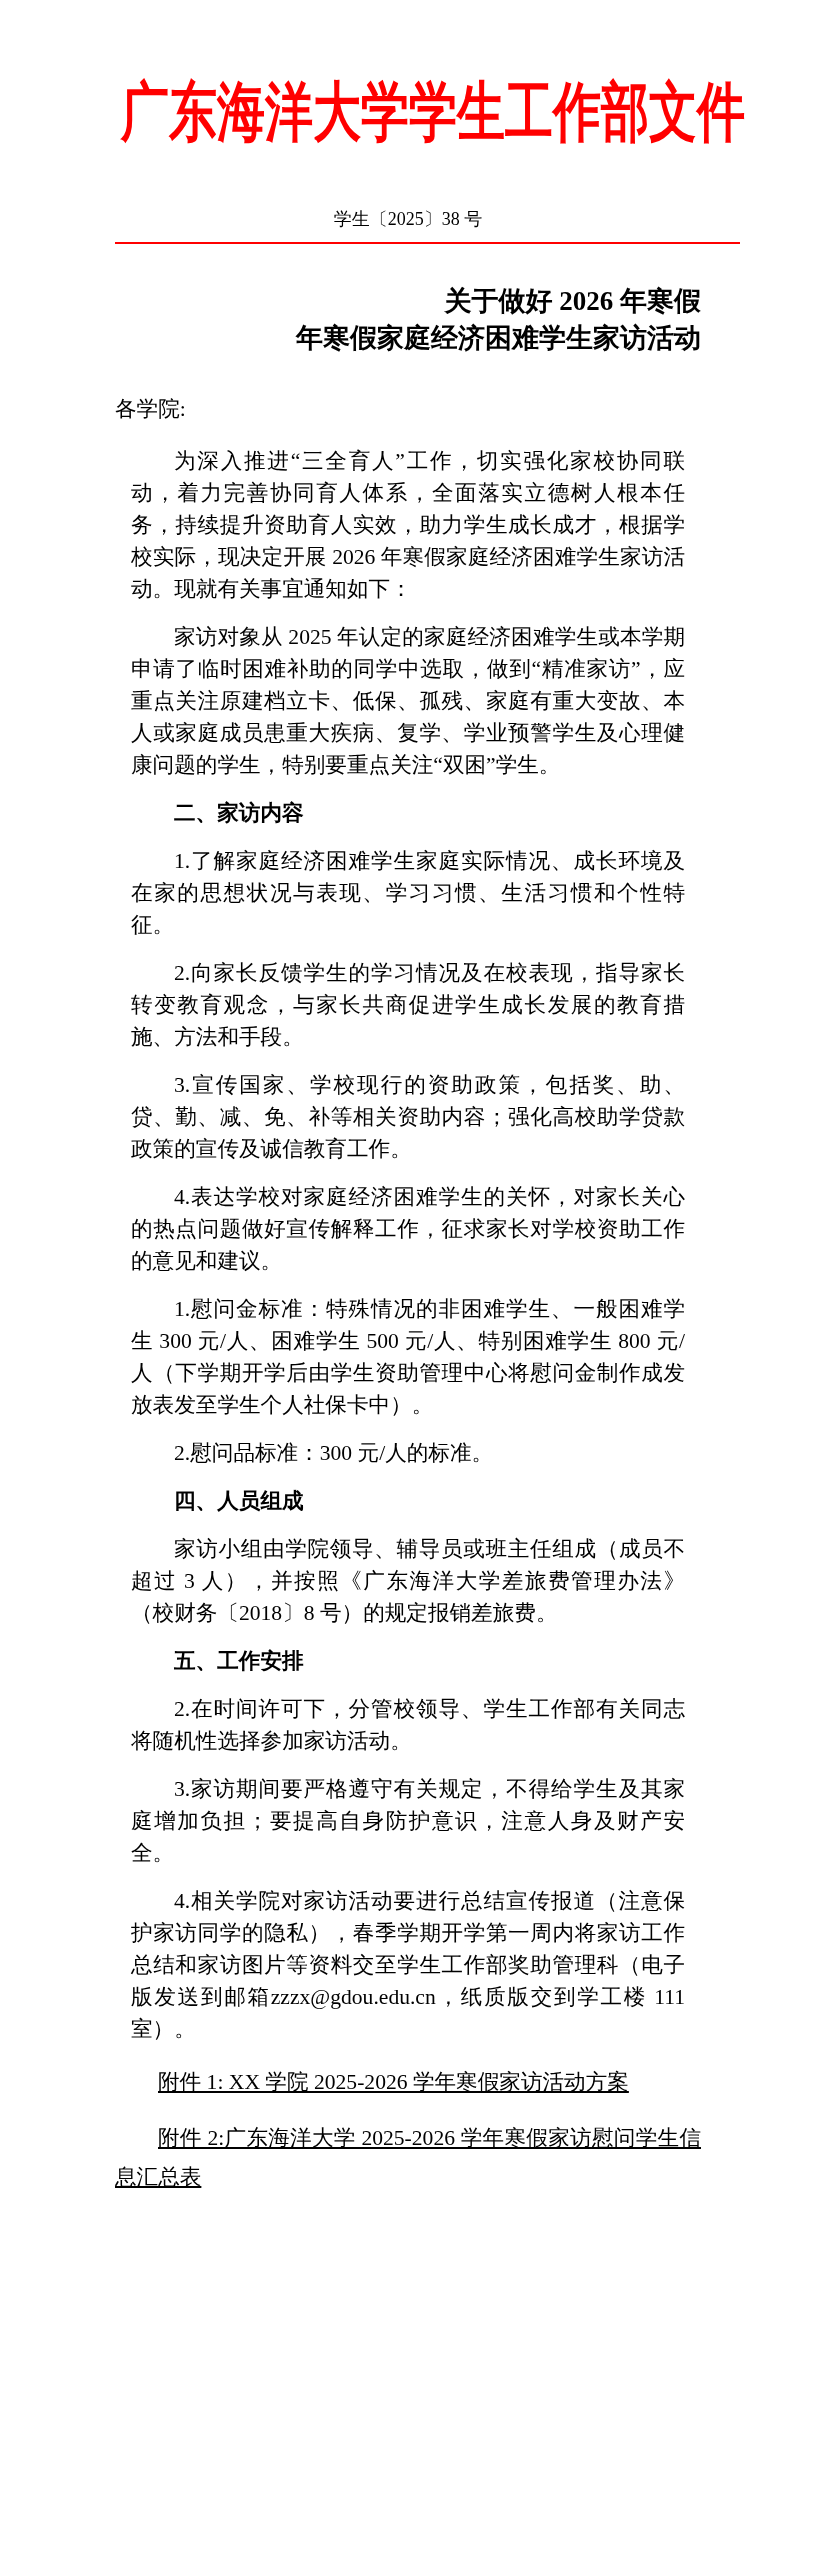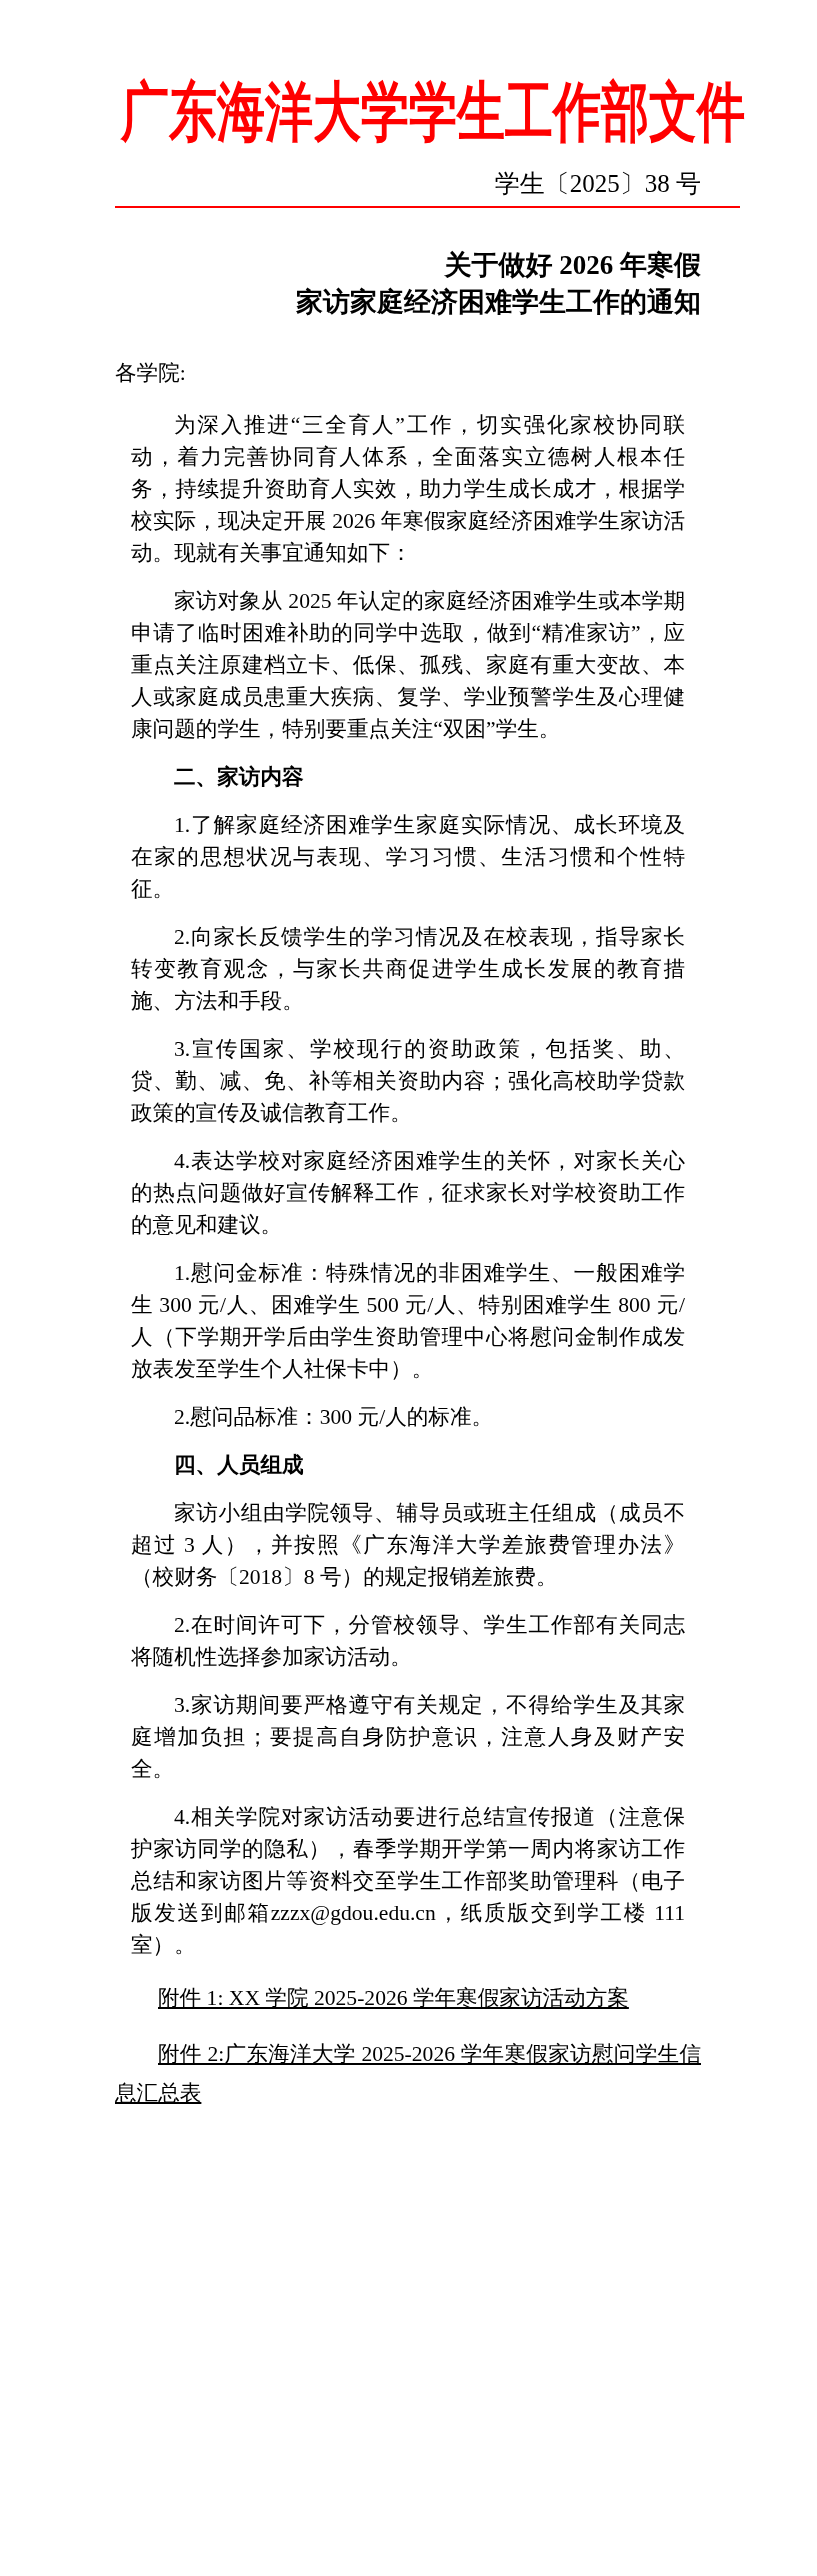--- a/index.html
+++ b/index.html
@@ -24,23 +24,23 @@
     font-weight: bold;
     color: #ff0000;
     text-align: center;
     line-height: 1.1;
     white-space: nowrap;
     transform: scale(0.98, 1.32);
     transform-origin: 50% 0;
     letter-spacing: 0px;
   }
   .doc-number {
-    margin-top: 40px;
-    text-align: right;
-    font-size: 25px;
+    margin-top: 76px;
+    text-align: center;
+    font-size: 18px;
     line-height: 25px;
   }
   .red-rule {
     height: 0;
     border: none;
     border-top: 2.6px solid #ff0000;
     margin: 10.3px -39px 0 0;
   }
   
   .doc-title {
@@ -81,37 +81,38 @@
 <div class="page">
 
   <div>
     <h1 class="org-title">广东海洋大学学生工作部文件</h1>
     <div class="doc-number">学生〔2025〕38 号</div>
     <hr class="red-rule">
   </div>
 
   <div class="doc-title">
     <div>关于做好 2026 年寒假</div>
-    <div>家访家庭经济困难学生工作的通知</div>
+    <div>年寒假家庭经济困难学生家访活动</div>
   </div>
 
   <div class="salutation">各学院:</div>
 
   <div class="body-paragraphs">
       <div class="para">为深入推进“三全育人”工作，切实强化家校协同联动，着力完善协同育人体系，全面落实立德树人根本任务，持续提升资助育人实效，助力学生成长成才，根据学校实际，现决定开展 2026 年寒假家庭经济困难学生家访活动。现就有关事宜通知如下：</div>
       <div class="para">家访对象从 2025 年认定的家庭经济困难学生或本学期申请了临时困难补助的同学中选取，做到“精准家访”，应重点关注原建档立卡、低保、孤残、家庭有重大变故、本人或家庭成员患重大疾病、复学、学业预警学生及心理健康问题的学生，特别要重点关注“双困”学生。</div>
       <div class="heading">二、家访内容</div>
       <div class="para">1.了解家庭经济困难学生家庭实际情况、成长环境及在家的思想状况与表现、学习习惯、生活习惯和个性特征。</div>
       <div class="para">2.向家长反馈学生的学习情况及在校表现，指导家长转变教育观念，与家长共商促进学生成长发展的教育措施、方法和手段。</div>
       <div class="para">3.宣传国家、学校现行的资助政策，包括奖、助、贷、勤、减、免、补等相关资助内容；强化高校助学贷款政策的宣传及诚信教育工作。</div>
       <div class="para">4.表达学校对家庭经济困难学生的关怀，对家长关心的热点问题做好宣传解释工作，征求家长对学校资助工作的意见和建议。</div>
       <div class="para">1.慰问金标准：特殊情况的非困难学生、一般困难学生 300 元/人、困难学生 500 元/人、特别困难学生 800 元/人（下学期开学后由学生资助管理中心将慰问金制作成发放表发至学生个人社保卡中）。</div>
       <div class="para">2.慰问品标准：300 元/人的标准。</div>
       <div class="heading">四、人员组成</div>
       <div class="para">家访小组由学院领导、辅导员或班主任组成（成员不超过 3 人），并按照《广东海洋大学差旅费管理办法》（校财务〔2018〕8 号）的规定报销差旅费。</div>
+      <div class="heading">五、工作安排</div>
       <div class="para">2.在时间许可下，分管校领导、学生工作部有关同志将随机性选择参加家访活动。</div>
       <div class="para">3.家访期间要严格遵守有关规定，不得给学生及其家庭增加负担；要提高自身防护意识，注意人身及财产安全。</div>
       <div class="para">4.相关学院对家访活动要进行总结宣传报道（注意保护家访同学的隐私），春季学期开学第一周内将家访工作总结和家访图片等资料交至学生工作部奖助管理科（电子版发送到邮箱zzzx@gdou.edu.cn，纸质版交到学工楼 111 室）。</div>
     </div>
 
   <div class="attachments">
       <div class="attachment">附件 1: XX 学院 2025-2026 学年寒假家访活动方案</div>
       <div class="attachment">附件 2:广东海洋大学 2025-2026 学年寒假家访慰问学生信息汇总表</div>
     </div>
 

